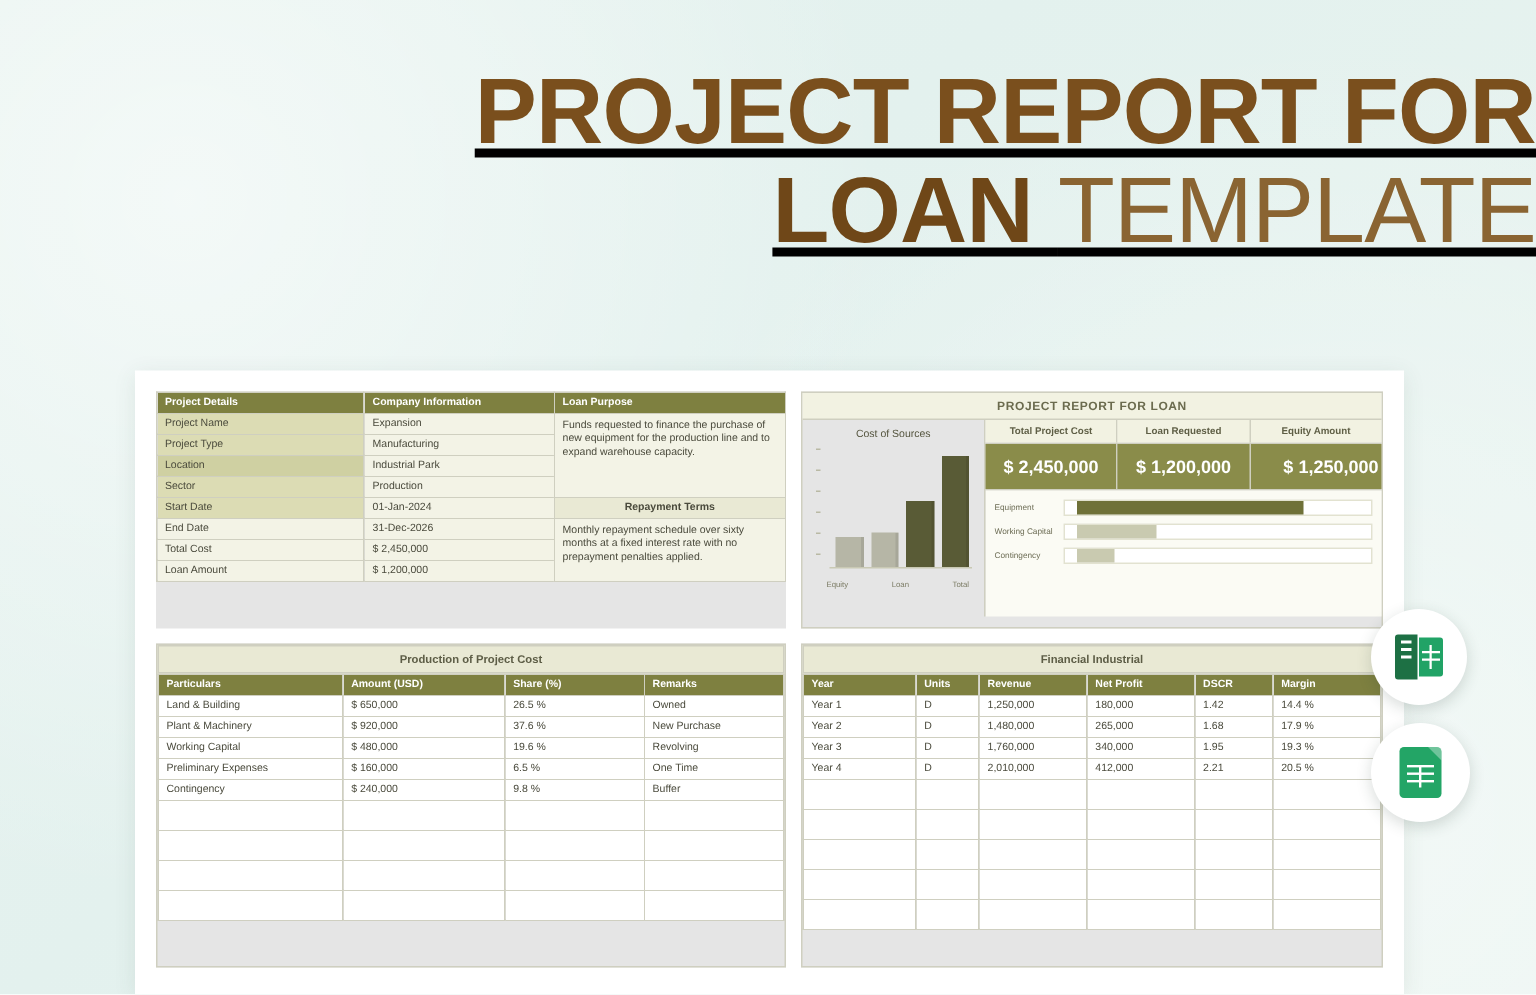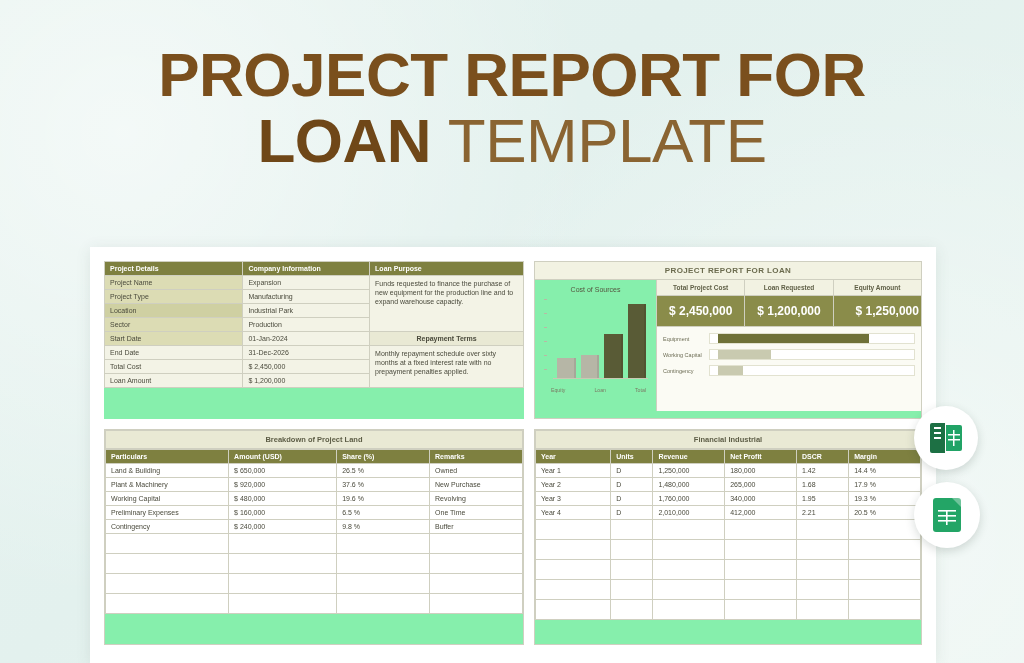--- a/index.html
+++ b/index.html
@@ -28,21 +28,22 @@
       radial-gradient(circle at 88% 82%, rgba(255,255,255,0.45), rgba(255,255,255,0) 50%);
     pointer-events: none;
   }
 
   
   .title-block {
     position: absolute;
     left: 0;
     right: 0;
     top: 42px;
-    text-align: center;
+    text-align: right;
+    text-decoration: underline;
   }
   .title-line {
     font-size: 62px;
     line-height: 66px;
     letter-spacing: -0.5px;
     color: #7a4f1d;
     font-weight: 700;
   }
   .title-line-1 {
     font-weight: 800;
@@ -74,21 +75,21 @@
     left: 90px;
     top: 247px;
     width: 846px;
     height: 416px;
     background: #ffffff;
     box-shadow: 0 2px 14px rgba(60,80,70,0.10);
   }
 
   .panel {
     position: absolute;
-    background: #86efac;
+    background: #e5e5e5;
     border: 1px solid #cfcfc0;
     box-sizing: border-box;
   }
 
   
   .tbl {
     width: 100%;
     border-collapse: collapse;
     table-layout: fixed;
     font-size: 7px;
@@ -529,21 +530,21 @@
               <span class="track">
                   <span class="fill light" style="left:4%; width:12%"></span>
                 </span>
             </div>
           </div>
         </div>
       </div>
     </div>
 
     <div class="panel" id="panel-schedule">
-      <div class="band-title">Breakdown of Project Land</div>
+      <div class="band-title">Production of Project Cost</div>
       <table class="tbl">
         <tbody>
             <tr class="olive-head">
           <th style="width:30%">Particulars</th>
           <th style="width:26%">Amount (USD)</th>
           <th style="width:22%">Share (%)</th>
           <th style="width:22%">Remarks</th>
         </tr>
         <tr class="plain">
           <td>Land &amp; Building</td>

